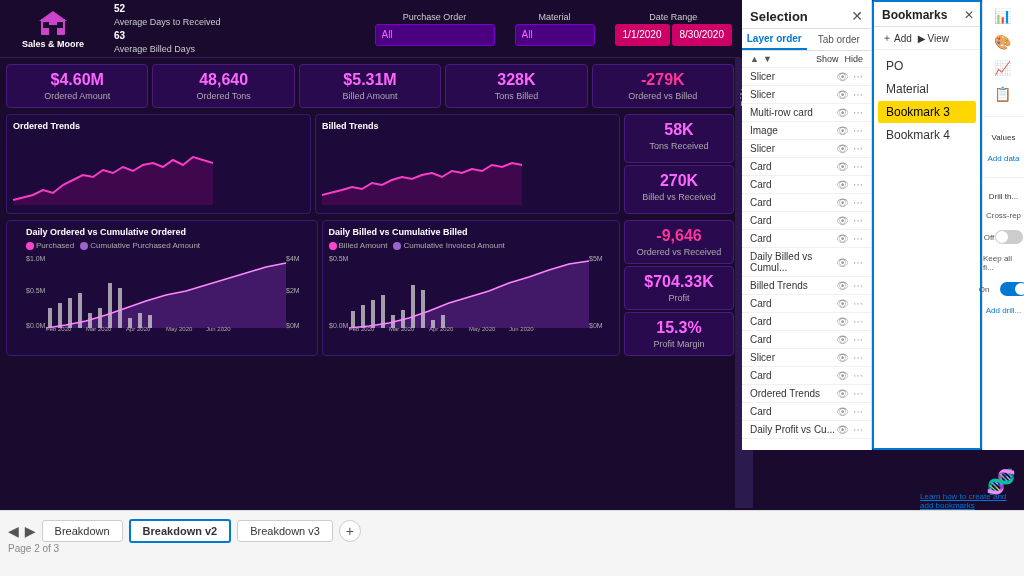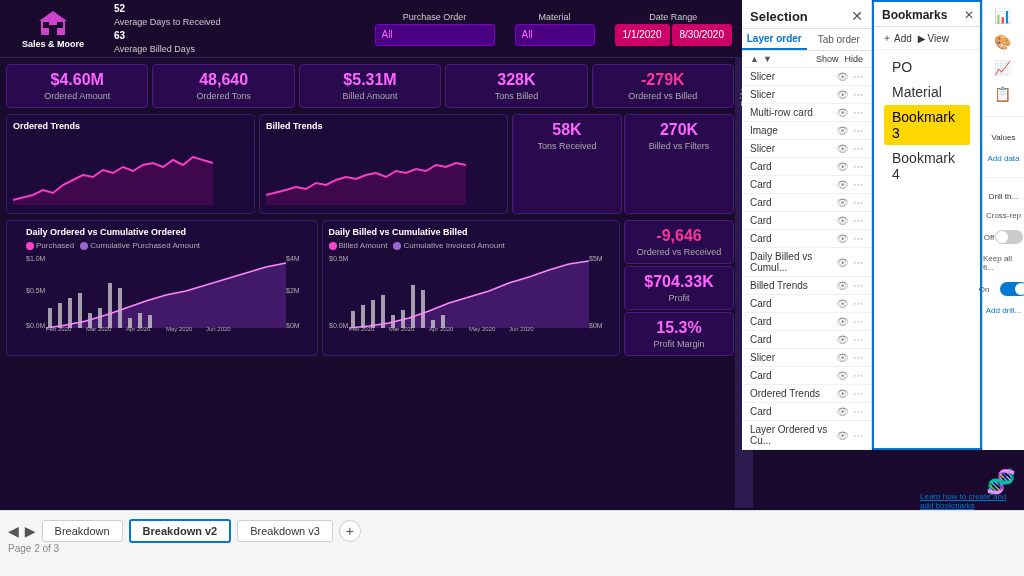--- a/index.html
+++ b/index.html
@@ -24,21 +24,21 @@
     .kpi-row { display: flex; gap: 4px; padding: 6px 6px 2px 6px; }
     .kpi-card { background: #2a0a4e; border: 1px solid #4a1a7e; border-radius: 4px; padding: 6px 10px; flex: 1; text-align: center; }
     .kpi-value { color: #ff66ff; font-size: 16px; font-weight: bold; }
     .kpi-label { color: #aaa; font-size: 9px; margin-top: 2px; }
     .kpi-negative { color: #ff3399; }
     .chart-card { background: #1e0a3a; border: 1px solid #3a1a6e; border-radius: 4px; flex: 1; padding: 6px; min-height: 100px; }
     .chart-title { color: #fff; font-size: 9px; font-weight: bold; margin-bottom: 4px; }
     .chart-area { position: relative; height: 70px; overflow: hidden; }
 
     
-    .right-kpi { display: flex; flex-direction: row; gap: 2px; }
+    .right-kpi { display: flex; flex-direction: column; gap: 2px; }
     .right-kpi .kpi-card { min-width: 110px; text-align: center; }
     .bottom-chart { background: #1e0a3a; border: 1px solid #3a1a6e; border-radius: 4px; flex: 1; padding: 6px; min-height: 120px; }
 
     
     .filters-sidebar { position: absolute; top: 58px; left: 735px; width: 18px; background: #2a1a4e; display: flex; flex-direction: column; align-items: center; padding-top: 10px; height: 450px; }
     .filters-text { color: #ccc; font-size: 9px; writing-mode: vertical-rl; transform: rotate(180deg); letter-spacing: 2px; }
 
     
     .selection-panel { position: absolute; top: 0; left: 742px; width: 130px; background: #ffffff; height: 450px; border-right: 1px solid #ddd; overflow-y: auto; }
     .panel-header { display: flex; align-items: center; justify-content: space-between; padding: 8px 8px 4px 8px; border-bottom: 1px solid #ddd; }
@@ -55,21 +55,21 @@
     .layer-icons { display: flex; gap: 4px; color: #999; font-size: 10px; }
 
     
     .bookmarks-panel { position: absolute; top: 0; left: 872px; width: 110px; background: #ffffff; height: 450px; border: 2px solid #0078d4; border-radius: 2px; overflow-y: auto; }
     .bm-header { display: flex; align-items: center; justify-content: space-between; padding: 6px 6px 4px 8px; border-bottom: 1px solid #ddd; }
     .bm-title { font-size: 12px; font-weight: 600; color: #222; }
     .bm-close { background: none; border: none; cursor: pointer; color: #555; font-size: 12px; }
     .bm-actions { display: flex; gap: 6px; padding: 4px 8px; border-bottom: 1px solid #eee; }
     .bm-action-btn { display: flex; align-items: center; gap: 2px; font-size: 10px; background: none; border: none; cursor: pointer; color: #333; }
     .bm-list { padding: 4px 0; }
-    .bm-item { padding: 4px 8px; font-size: 14px; color: #333; cursor: pointer; border-radius: 2px; margin: 1px 10px; }
+    .bm-item { padding: 4px 8px; font-size: 12px; color: #333; cursor: pointer; border-radius: 2px; margin: 1px 4px; }
     .bm-item.active { background: #ffd700; color: #000; }
 
     
     .visual-panel { position: absolute; top: 0; left: 982px; width: 42px; background: #ffffff; height: 450px; border-left: 1px solid #ddd; display: flex; flex-direction: column; align-items: center; padding-top: 8px; gap: 10px; }
     .visual-icon { font-size: 14px; color: #555; cursor: pointer; }
     .visual-icon.active { color: #0078d4; }
 
     
     .page-tabs-area { position: absolute; bottom: 0; left: 0; right: 0; height: 66px; background: #f5f5f5; border-top: 1px solid #ddd; display: flex; flex-direction: column; }
     .page-arrow { background: none; border: none; cursor: pointer; color: #555; font-size: 14px; }
@@ -182,21 +182,21 @@
       </div>
     </div>
 
     <div class="right-kpi">
       <div class="kpi-card" style="min-width:110px;">
         <div class="kpi-value">58K</div>
         <div class="kpi-label">Tons Received</div>
       </div>
       <div class="kpi-card" style="min-width:110px;">
         <div class="kpi-value">270K</div>
-        <div class="kpi-label">Billed vs Filters</div>
+        <div class="kpi-label">Billed vs Received</div>
       </div>
     </div>
   </div>
 
   <div style="display:flex; gap:4px; padding: 2px 6px;">
     <div class="bottom-chart" style="flex:1;padding-left:19px;">
       <div class="chart-title">Daily Ordered vs Cumulative Ordered</div>
       <div style="display:flex; gap:6px; font-size:8px; color:#aaa; margin-bottom:3px;">
         <span style="display:flex; align-items:center; gap:2px;">
             <span style="width:8px;height:8px;background:#ff44cc;border-radius:50%;display:inline-block;"></span>
@@ -448,21 +448,21 @@
     </span>
       </div>
       <div class="layer-item">
         <span style="font-size:10px;color:#333;">Card</span>
     <span class="layer-icons">
       <span style="cursor:pointer;">👁</span>
       <span style="cursor:pointer;">⋯</span>
     </span>
       </div>
       <div class="layer-item">
-        <span style="font-size:10px;color:#333;">Layer Ordered vs Cu...</span>
+        <span style="font-size:10px;color:#333;">Daily Profit vs Cu...</span>
     <span class="layer-icons">
       <span style="cursor:pointer;">👁</span>
       <span style="cursor:pointer;">⋯</span>
     </span>
       </div>
     </div>
 </div>
 
 <div class="bookmarks-panel">
   <div class="bm-header">

